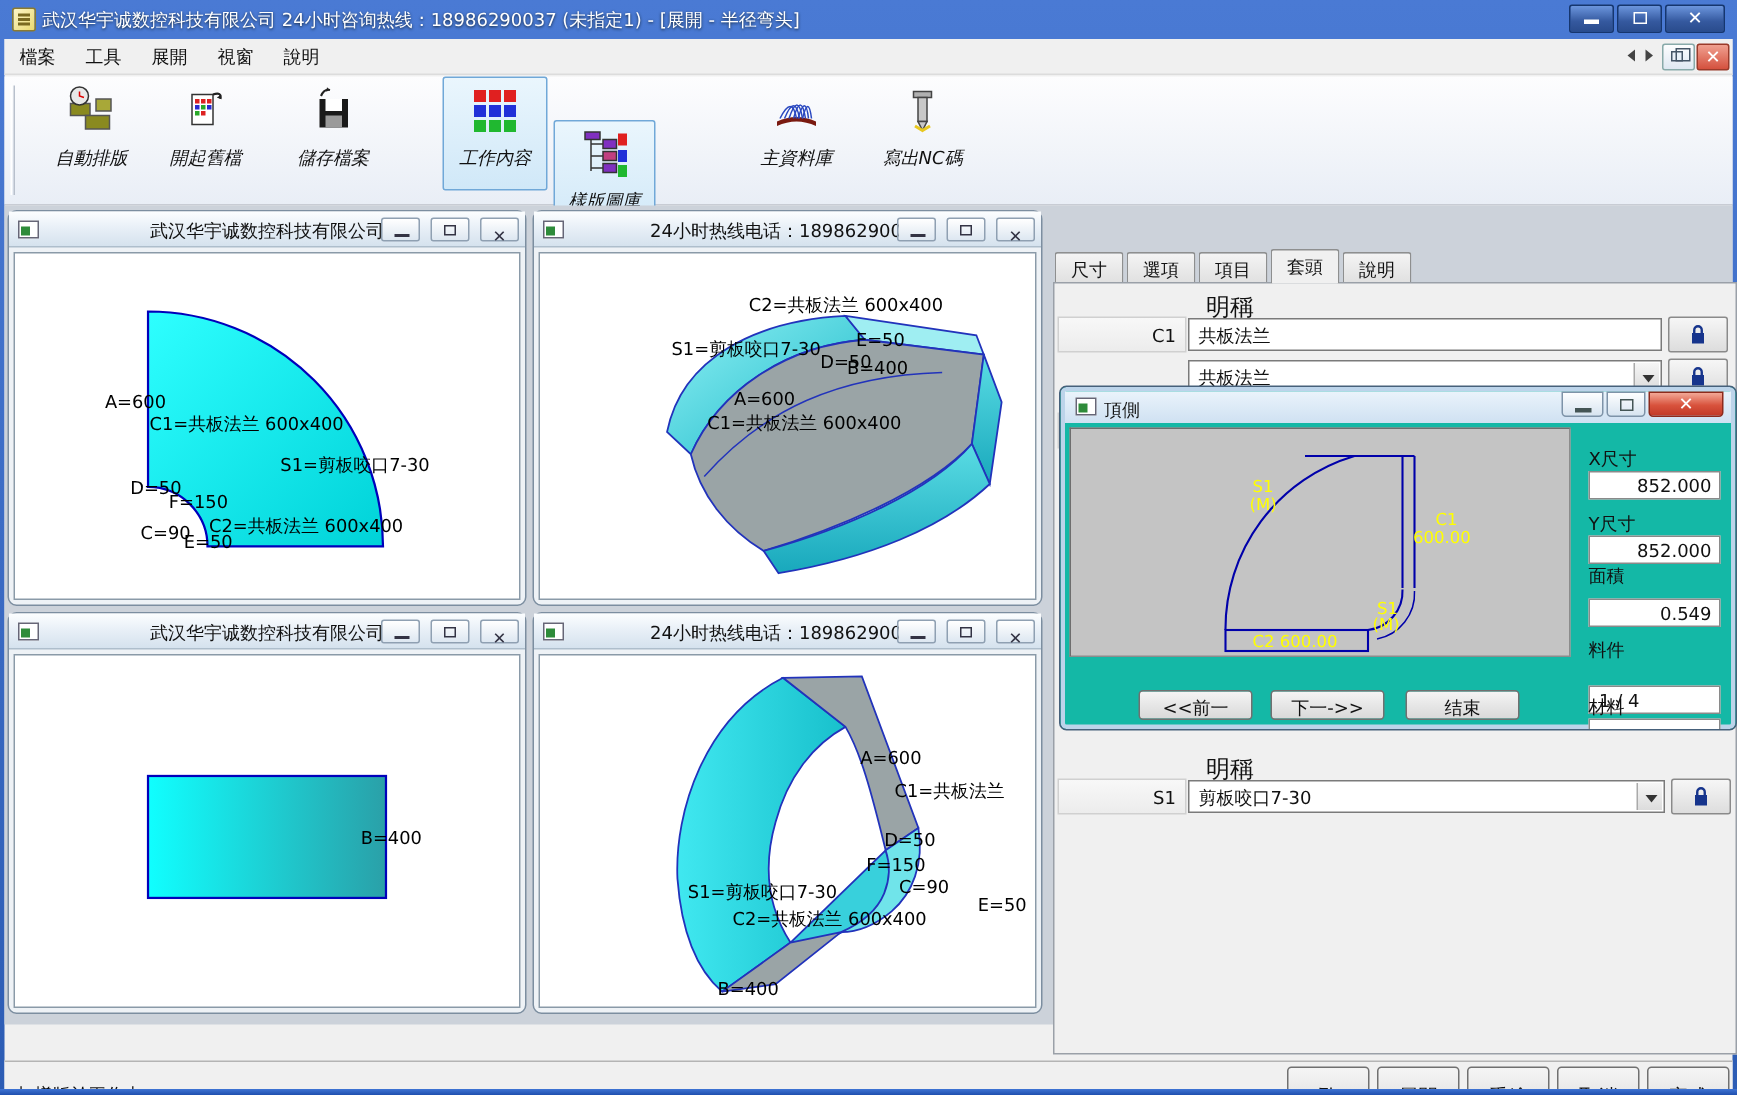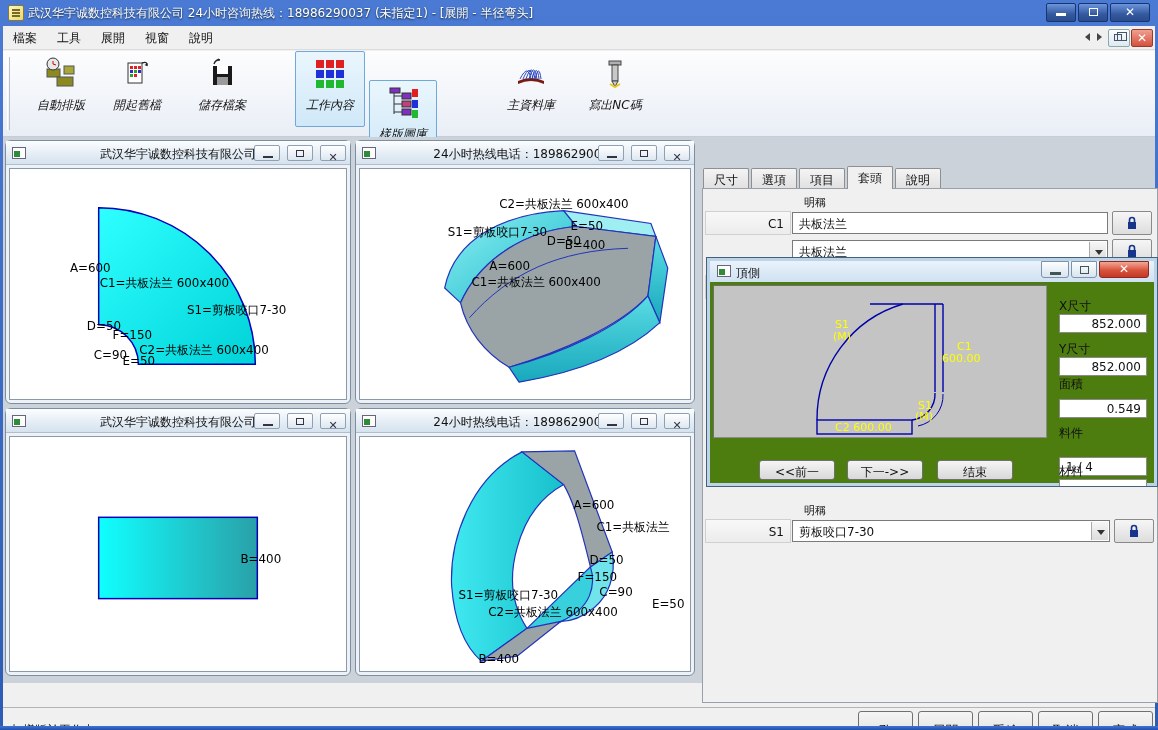--- a/index.html
+++ b/index.html
@@ -62,37 +62,37 @@
   .cw-btn .g-x { font-size:11px; line-height:14px; color:#334; font-weight:bold; }
   .cw-content { position:absolute; left:3px; right:3px; top:27px; bottom:3px; background:#fff; border:1px solid #8a9aa8; overflow:hidden; }
   svg text { font-family:"DejaVu Sans","Liberation Sans",sans-serif; }
 
   
   .rpanel { position:absolute; left:699px; top:140px; width:456px; height:537px; }
   .tab { position:absolute; top:2px; height:21px; width:46px; text-align:center; font-size:12px; padding-top:3px;
     background:linear-gradient(#f4f4f4,#e0e0e0); border:1px solid #8e8f8f; border-bottom:none; border-radius:2px 2px 0 0; color:#111; }
   .tab.active { top:0; height:23px; background:#f0f0f0; z-index:3; }
   .rbody { position:absolute; left:0; top:22px; width:456px; height:515px; background:#f0f0f0; border:1px solid #9aa0a8; }
-  .sec-header { position:absolute; font-size:11px; color:#111; }
+  .sec-header { position:absolute; font-size:16px; color:#111; }
   .keycell { position:absolute; width:86px; height:24px; font-size:12px; text-align:right; padding:5px 6px 0 0; color:#111;
     background:linear-gradient(#f8f8f8,#ececec); border:1px solid #d0d0d0; }
   .valbox { position:absolute; height:22px; background:#fff; border:1px solid #7a7a7a; font-size:12px; padding:3px 0 0 6px; color:#111; }
   .combo { position:absolute; height:22px; background:#fff; border:1px solid #7a7a7a; font-size:12px; color:#111; }
   .combo .cval { position:absolute; left:6px; top:3px; }
   .combo .cbtn { position:absolute; right:1px; top:1px; bottom:1px; width:17px;
     background:linear-gradient(#f6f6f6,#dcdcdc); border-left:1px solid #aaa; }
   .combo .cbtn:after { content:""; position:absolute; left:5px; top:8px; width:0; height:0;
     border-left:4px solid transparent; border-right:4px solid transparent; border-top:5px solid #333; }
   .lockbtn { position:absolute; width:40px; height:24px; border:1px solid #8a8a8a; border-radius:2px;
     background:linear-gradient(#f6f6f6,#dddddd); }
   .lockbtn svg { position:absolute; left:13px; top:4px; }
 
   
   .dialog { position:absolute; left:703px; top:231px; width:452px; height:230px;
-    background:#4d7c0f; border:1px solid #46607a; box-shadow:0 0 0 3px #bcd4ea inset; overflow:hidden; border-radius:0; z-index:10; }
+    background:#14b8a6; border:1px solid #46607a; box-shadow:0 0 0 3px #bcd4ea inset; overflow:hidden; border-radius:5px; z-index:10; }
   .dlg-title { position:absolute; left:3px; top:3px; right:3px; height:21px;
     background:linear-gradient(#eaf3fb,#cfe1f2); }
   .dlg-title .dtext { position:absolute; left:26px; top:4px; font-size:12px; color:#111; }
   .dlg-icon { position:absolute; left:7px; top:4px; width:14px; height:12px; background:#fff; border:1px solid #667; }
   .dlg-icon:after { content:""; position:absolute; left:1px; bottom:1px; width:6px; height:6px; background:#2e8b3a; }
   .dlg-btn { position:absolute; top:3px; height:17px; border:1px solid #7e93a8; border-radius:0 0 3px 3px;
     background:linear-gradient(#fdfeff,#d7e4f0); }
   .dlg-btn.close { background:linear-gradient(#f2a896,#d8523c 55%,#c23a28); border-color:#8c2a1c;
     color:#fff; font-weight:bold; text-align:center; line-height:15px; font-size:12px; }
   .dlg-btn .g-min { position:absolute; left:8px; top:10px; width:11px; height:3px; background:#455; }

